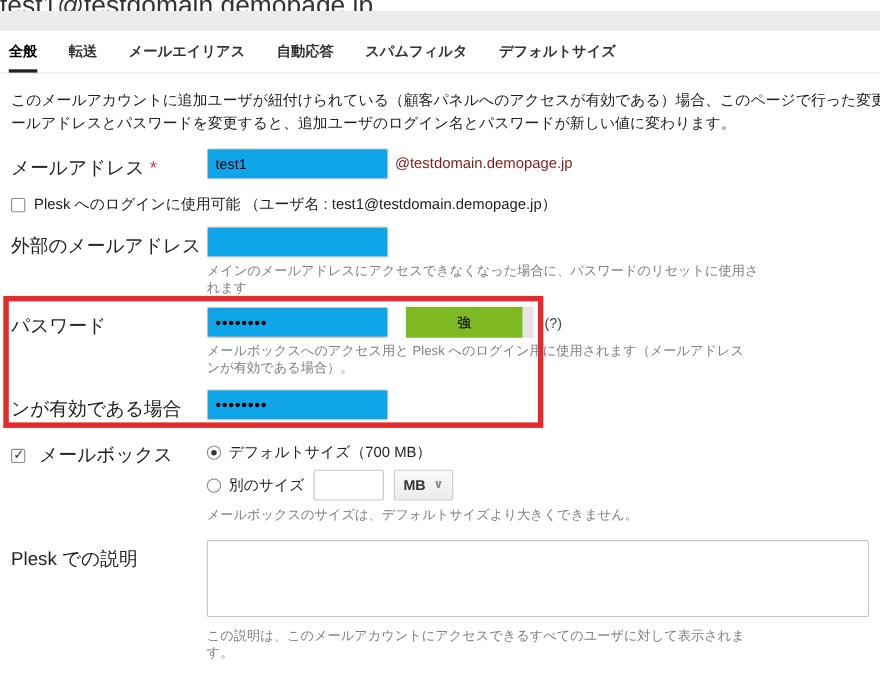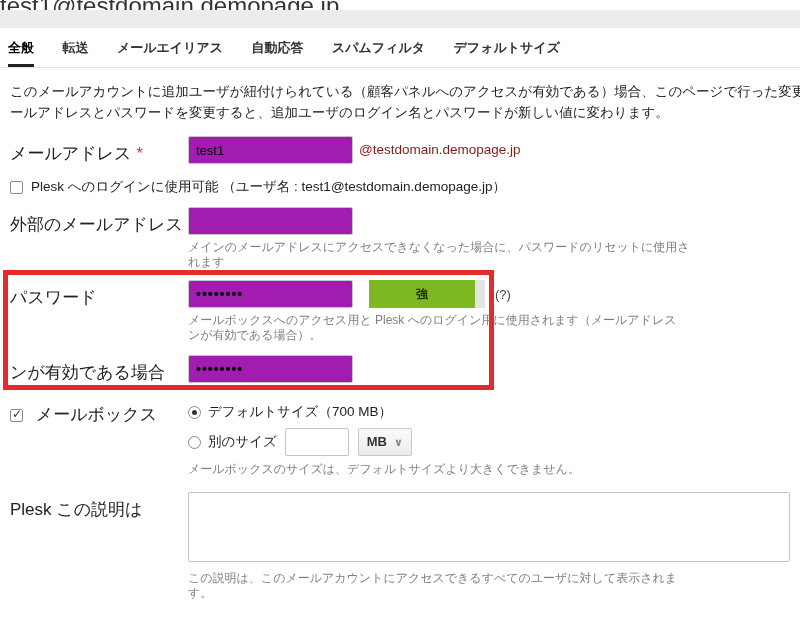--- a/index.html
+++ b/index.html
@@ -20,21 +20,21 @@
   .content { padding:0 0 0 0; }
   .intro { margin:13px 0 0 10px; font-size:13.5px; line-height:21px; color:#1e1e1e; }
   .intro div { white-space:nowrap; overflow:hidden; }
 
   .row { display:flex; align-items:flex-start; padding-left:10px; }
   .lbl { width:178px; flex:0 0 178px; font-size:17px; padding-top:6px; color:#222; }
   .req { color:#cf3b4d; }
   .ctrl { flex:1; }
 
   input.txt { width:165px; height:28px; border:1px solid #c5c5c5; border-radius:2px;
-    padding:0 7px; font-size:13px; font-family:inherit; background:#a21caf; color:#000; }
+    padding:0 7px; font-size:13px; font-family:inherit; background:#0ea5e9; color:#000; }
   input.pwd { font-size:14px; font-weight:bold; letter-spacing:1px; }
 
   .suffix { font-size:13.5px; padding-top:6px; margin-left:6px; color:#7f1d1d; }
 
   .hint { margin-top:5px; font-size:12px; line-height:15px; color:#7f7f7f; }
 
   
   .cb { display:inline-block; width:13px; height:13px; border:1px solid #8a8a8a;
         border-radius:2px; background:#fff; vertical-align:-2px; position:relative; }
   .cb.checked::after { content:"✓"; position:absolute; left:1px; top:-3px;
@@ -172,21 +172,21 @@
         <span class="select-btn">
           <span>MB</span>
           <span class="chev">∨</span>
         </span>
       </div>
       <div class="hint" style="margin-top:3px;">メールボックスのサイズは、デフォルトサイズより大きくできません。</div>
     </div>
   </div>
 
   <div class="row" style="margin-top:15px;">
-    <div class="lbl">Plesk この説明は</div>
+    <div class="lbl">Plesk での説明</div>
     <div class="ctrl">
       <textarea class="desc" style=""></textarea>
       <div class="hint">
         <div>この説明は、このメールアカウントにアクセスできるすべてのユーザに対して表示されま</div>
         <div>す。</div>
       </div>
     </div>
   </div>
 
 </div>

